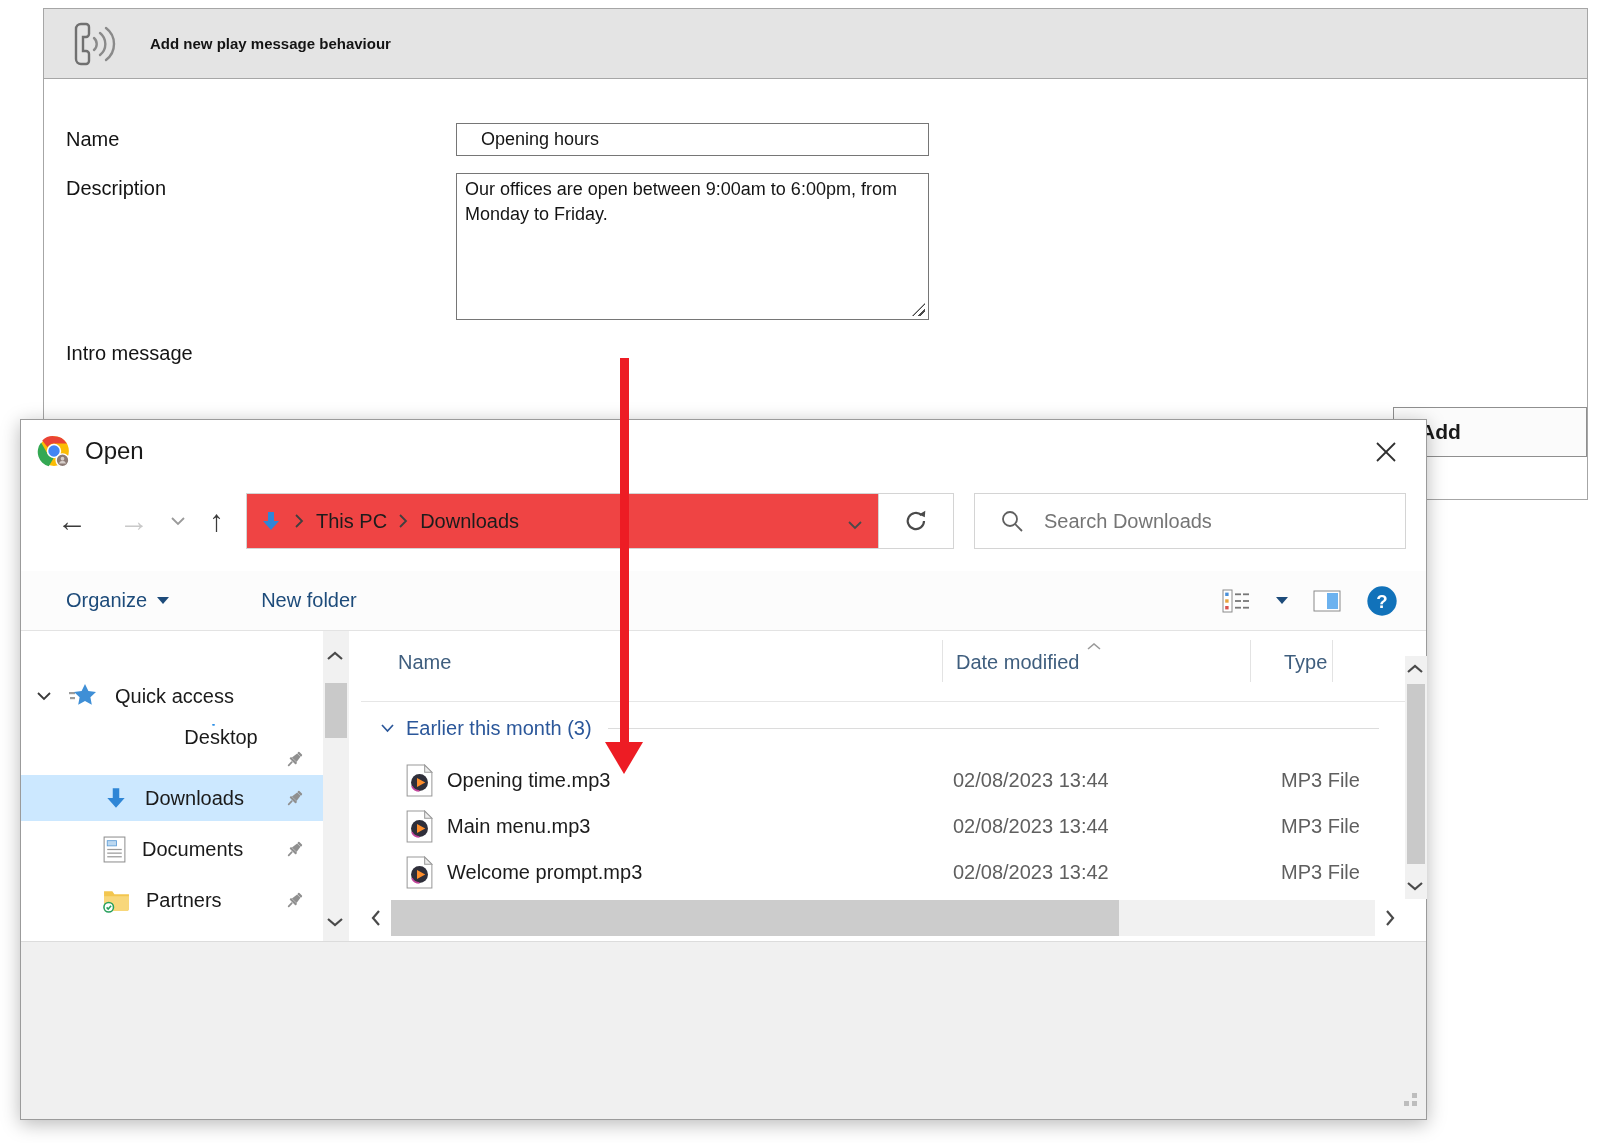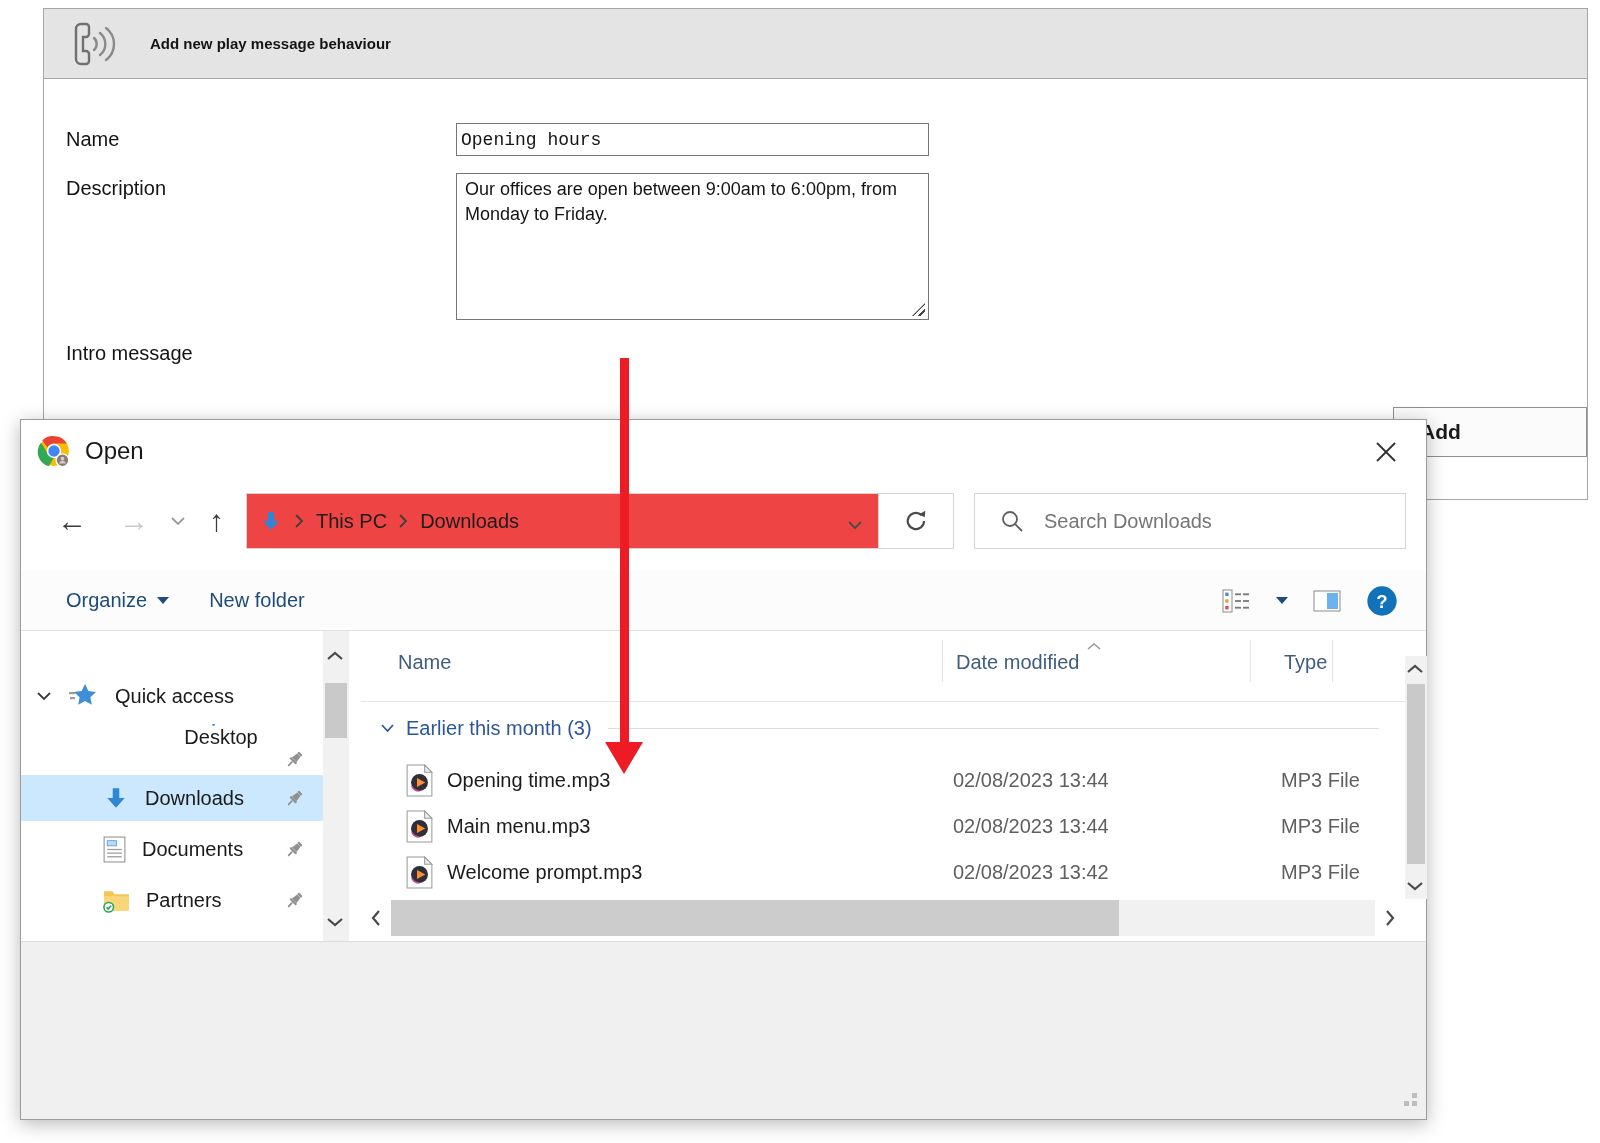--- a/index.html
+++ b/index.html
@@ -9,21 +9,21 @@
 
   
   .bg-panel{position:absolute;left:43px;top:8px;width:1545px;height:492px;
             background:#fff;border:1px solid #a6a6a6;}
   .bg-header{height:70px;background:#e4e4e4;border-bottom:1px solid #a6a6a6;
              display:flex;align-items:center;padding-left:20px;}
   .bg-title{margin-left:32px;font-size:15px;font-weight:bold;color:#141414;}
   .form-label{position:absolute;left:22px;font-size:20px;color:#141414;}
   .lbl-name{top:119px;} .lbl-desc{top:168px;} .lbl-intro{top:333px;}
   .txt-input{position:absolute;left:412px;width:473px;height:33px;border:1px solid #767676;
-             font-family:Liberation Mono, monospace;font-size:18px;padding:0 4px;color:#141414;background:#fff;outline:none;}
+             font-family:Liberation Sans, sans-serif;font-size:18px;padding:0 24px;color:#141414;background:#fff;outline:none;}
   .name-input{top:114px;}
   .intro-input{top:328px;}
   .intro-input::placeholder{color:#9b9b9b;font-style:italic;}
   .desc-wrap{position:absolute;left:412px;top:164px;width:473px;height:147px;}
   .desc-area{width:100%;height:100%;border:1px solid #767676;resize:none;outline:none;
              font-family:inherit;font-size:18px;line-height:1.4;padding:3px 8px;color:#141414;}
   .resize-grip{position:absolute;right:4px;bottom:4px;width:13px;height:13px;
                background:repeating-linear-gradient(135deg,transparent 0 3px,#4a4a4a 3px 5px);
                clip-path:polygon(100% 0,0 100%,100% 100%);}
   .add-btn{position:absolute;left:1393px;top:407px;width:194px;height:50px;z-index:5;
@@ -53,21 +53,21 @@
                align-items:center;justify-content:center;background:#fff;cursor:pointer;}
   .search-box{margin-left:20px;width:432px;height:56px;border:1px solid #d4d4d4;display:flex;
               align-items:center;padding-left:26px;gap:18px;background:#fff;}
   .search-box input{border:none;outline:none;font-family:inherit;font-size:20px;width:300px;color:#333;}
   .search-box input::placeholder{color:#757575;}
 
   .toolbar{position:absolute;left:0;top:151px;right:0;height:60px;background:#fcfcfc;
            border-bottom:1px solid #e3e3e3;display:flex;align-items:center;}
   .tb-link{font-size:20px;color:#1d4b7a;cursor:pointer;display:flex;align-items:center;gap:10px;}
   .tb-organize{margin-left:45px;}
-  .tb-newfolder{margin-left:40px;}
+  .tb-newfolder{margin-left:92px;}
   .tri-down{width:0;height:0;border-left:6px solid transparent;border-right:6px solid transparent;
             border-top:7px solid #1d4b7a;}
   .tb-right{margin-left:auto;margin-right:28px;display:flex;align-items:center;gap:24px;}
   .tb-icon{cursor:pointer;display:flex;align-items:center;}
 
   .sidebar{position:absolute;left:0;top:211px;width:302px;height:310px;}
   .side-row{position:absolute;left:0;right:0;height:46px;display:flex;align-items:center;
             font-size:20px;color:#1a1a1a;cursor:pointer;}
   .side-root{top:42px;padding-left:16px;}
   .side-root .root-label{margin-left:18px;}

